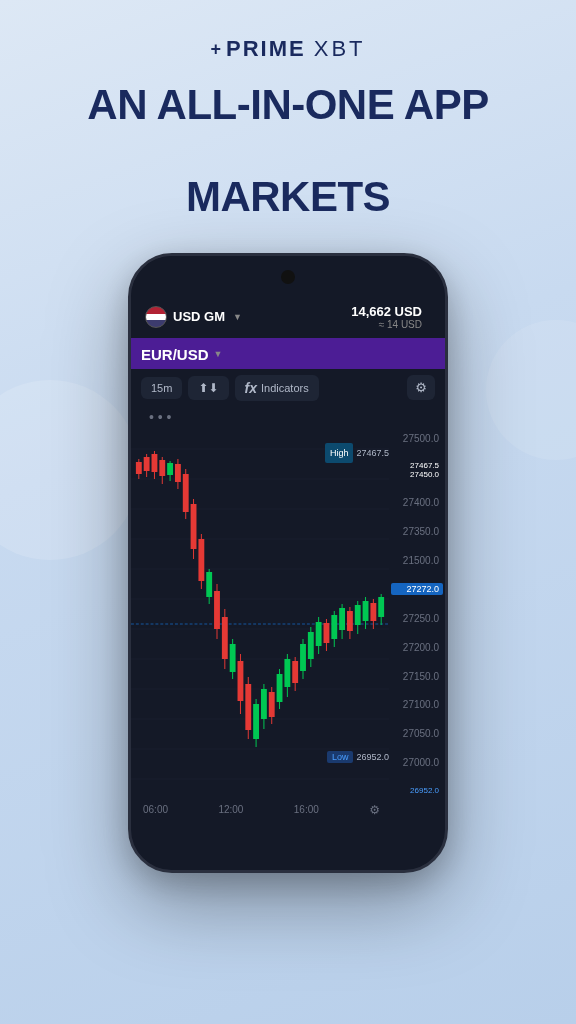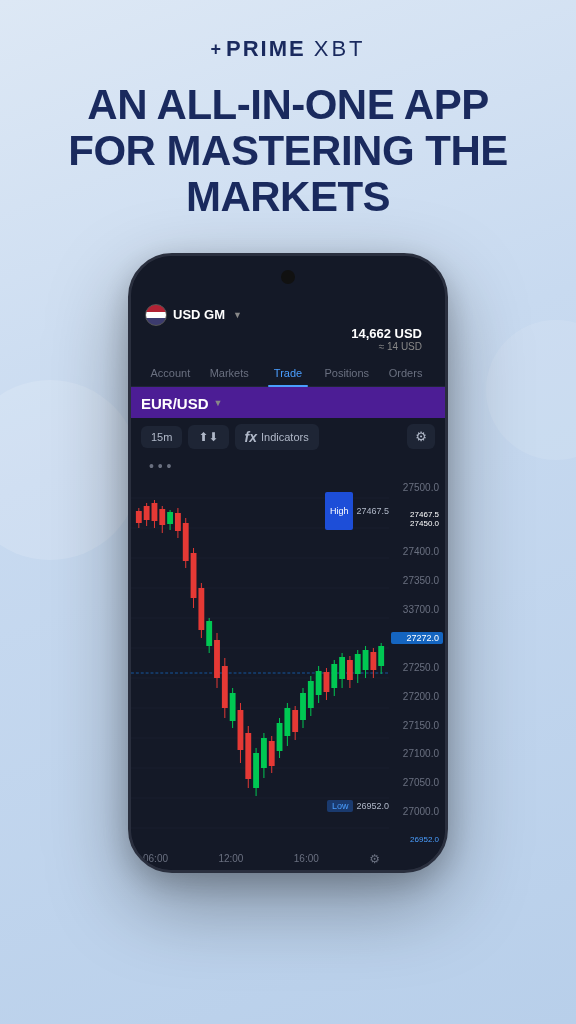--- a/index.html
+++ b/index.html
@@ -104,24 +104,24 @@
       right: 0;
       bottom: 0;
       background: #141927;
       border-radius: 41px;
       overflow: hidden;
     }
 
     
     .top-bar {
       display: flex;
+      align-items: center;
       justify-content: space-between;
       padding: 48px 23px 8px 14px;
       background: #141927;
-      flex-direction: column;
     }
 
     .account-selector {
       display: flex;
       align-items: center;
       gap: 6px;
     }
 
     .flag-circle {
       width: 22px;
@@ -335,24 +335,24 @@
     .high-badge {
       position: absolute;
       right: 56px;
       top: 12px;
       display: flex;
       align-items: center;
       gap: 3px;
     }
 
     .high-badge-label {
-      background: #1d4ed8;
+      background: #0c4a6e;
       color: #fff;
       font-size: 9px;
-      padding: 14px 5px;
+      padding: 5px 5px;
       border-radius: 2px;
     }
 
     .high-badge-value {
       color: #b0b8c8;
       font-size: 9px;
     }
 
     .low-badge {
       position: absolute;
@@ -436,21 +436,21 @@
   <span class="logo-prime">
     <span class="logo-plus">+</span>
       <span>PRIME</span>
   </span>
   <span class="logo-xbt">XBT</span>
 </div>
 
 <div class="headline">
   <h1>
     <span>AN ALL-IN-ONE APP</span><br>
-    <span>FOR MASTERING THE</span><br>
+    <br>
     <span>MARKETS</span>
   </h1>
 </div>
 
 <div class="phone-wrapper">
   <div class="phone-shell">
     <div class="camera-notch"></div>
     <div class="screen">
 
       <div class="top-bar">
@@ -458,27 +458,20 @@
           <div class="flag-circle"></div>
           <span class="account-name">USD GM</span>
           <span class="dropdown-arrow">▼</span>
         </div>
         <div class="balance-info">
           <div class="balance-main">14,662 USD</div>
           <div class="balance-sub">≈ 14 USD</div>
         </div>
       </div>
 
-      <div class="nav-tabs">
-        <div class="nav-tab">Account</div>
-        <div class="nav-tab">Markets</div>
-        <div class="nav-tab active">Trade</div>
-        <div class="nav-tab">Positions</div>
-        <div class="nav-tab">Orders</div>
-      </div>
 
       <div class="trade-panel">
         <div class="pair-row">
           <div class="pair-selector">
             <span class="pair-name">EUR/USD</span>
             <span class="pair-arrow">▼</span>
           </div>
         </div>
       </div>
 
@@ -619,21 +612,21 @@
         </svg>
 
         <div class="price-scale">
           <span class="price-label">27500.0</span>
           <span class="price-label highlight-high">
             <span>27467.5</span>
             <span>27450.0</span>
           </span>
           <span class="price-label">27400.0</span>
           <span class="price-label">27350.0</span>
-          <span class="price-label">33700.0</span>
+          <span class="price-label">21500.0</span>
           <span class="price-label highlight-blue">27272.0</span>
           <span class="price-label">27250.0</span>
           <span class="price-label">27200.0</span>
           <span class="price-label">27150.0</span>
           <span class="price-label">27100.0</span>
           <span class="price-label">27050.0</span>
           <span class="price-label">27000.0</span>
           <span class="price-label highlight-low">26952.0</span>
         </div>
 

